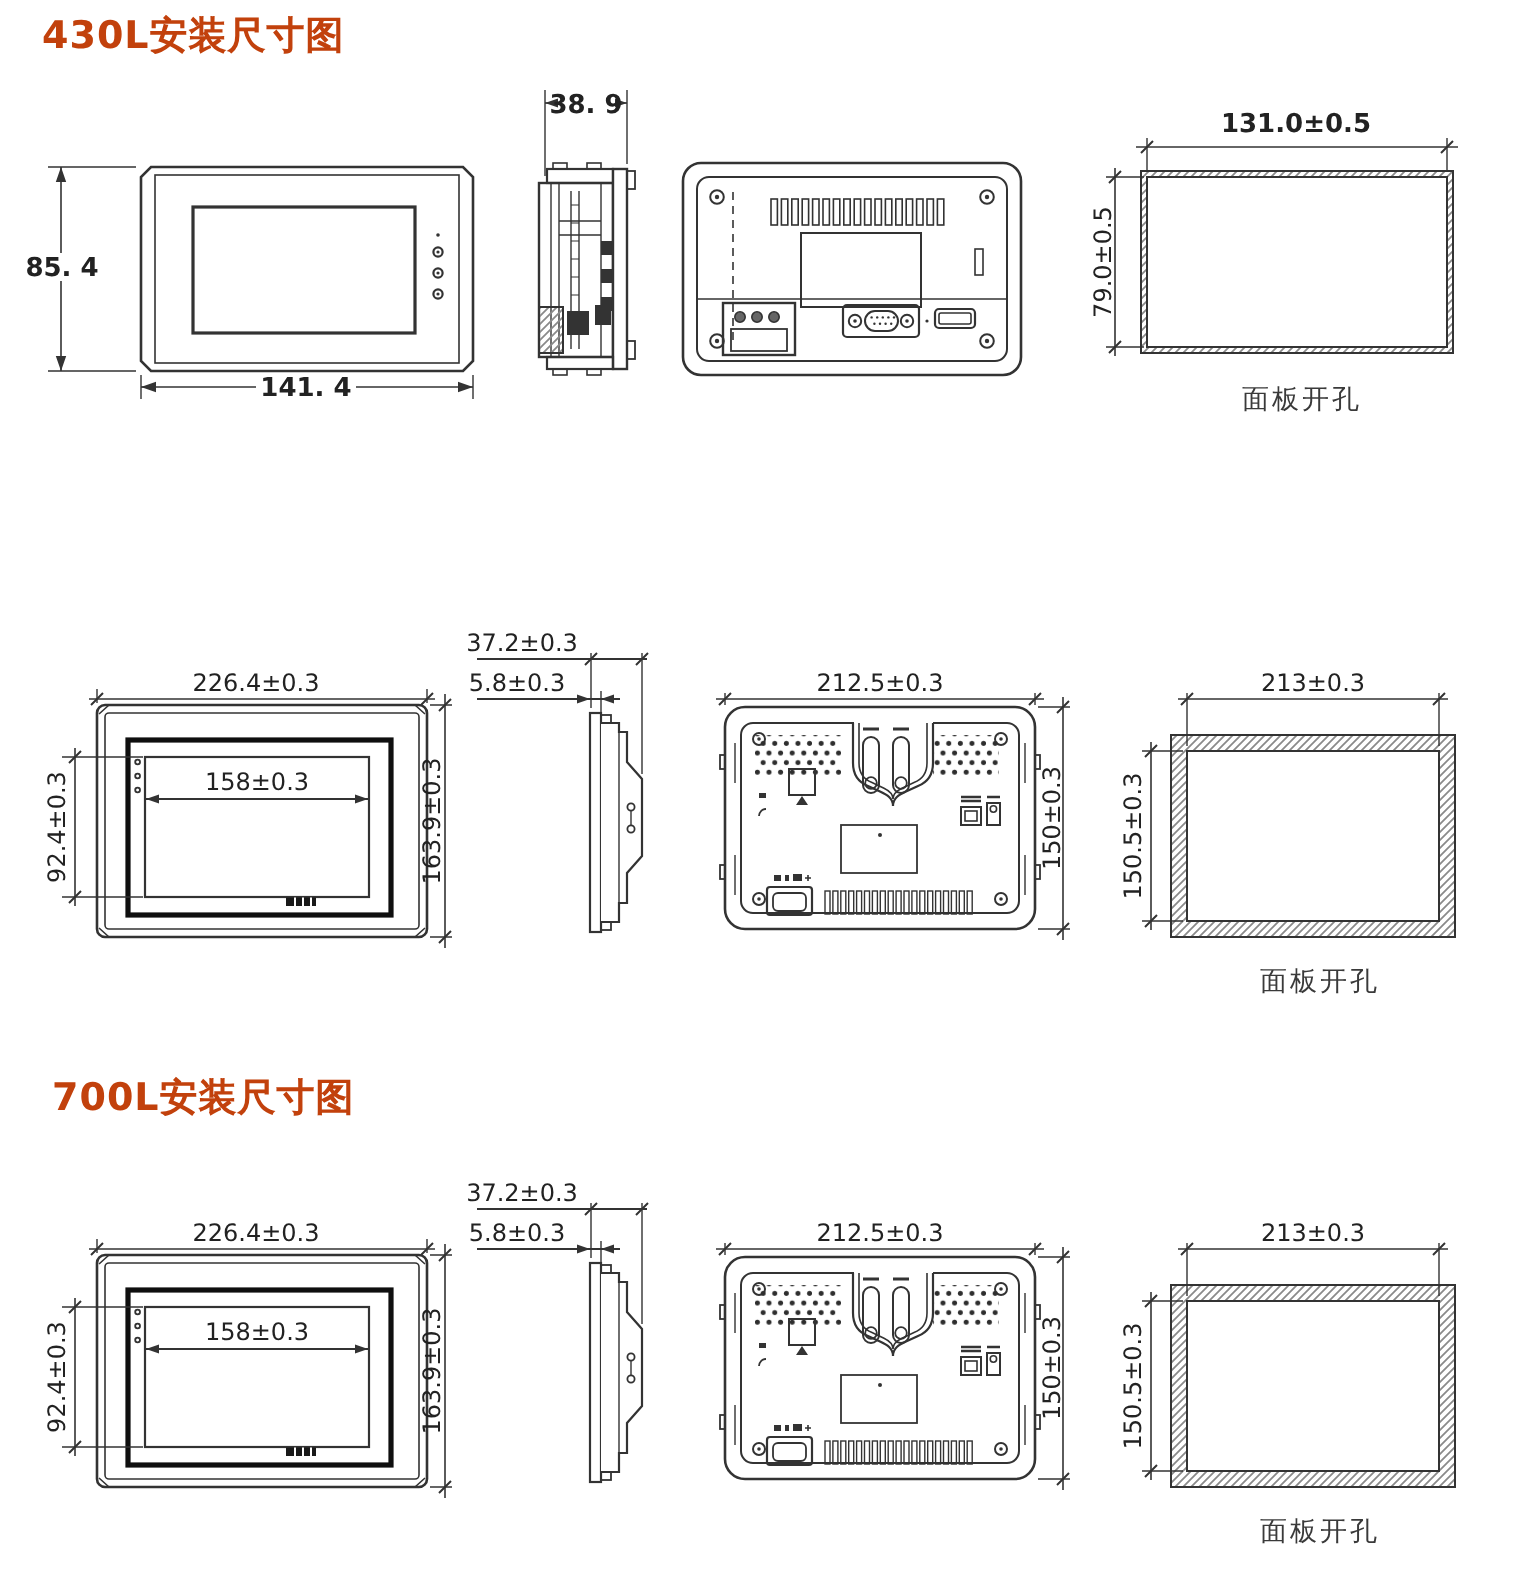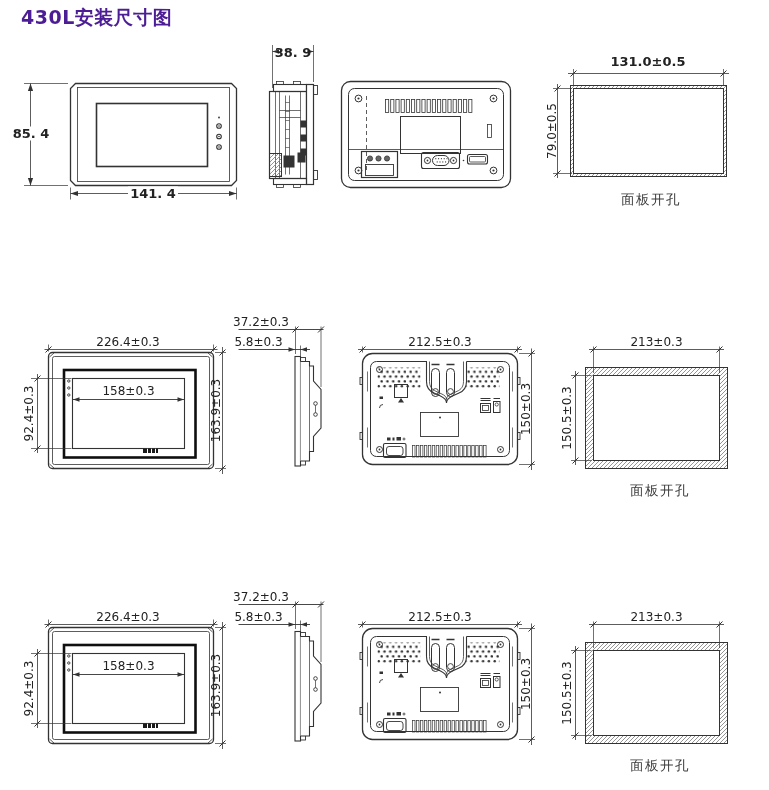--- a/index.html
+++ b/index.html
@@ -1,19 +1,19 @@
 <!DOCTYPE html>
 <html><head>
 <meta charset="utf-8">
 <style>
   html,body{margin:0;padding:0;background:#fff;}
   #stage{position:relative;width:769px;height:790px;background:#fff;overflow:hidden;
          font-family:"DejaVu Sans","Liberation Sans",sans-serif;}
   .layer{position:absolute;left:0;width:769px;display:block;}
-  .title{position:absolute;font-size:19px;font-weight:700;color:#4c1d95;
+  .title{position:absolute;font-size:19px;font-weight:700;color:#c2410c;
          letter-spacing:0.5px;white-space:nowrap;}
   svg text{font-family:"DejaVu Sans","Liberation Sans",sans-serif;fill:#222;stroke:none;}
   .dim{font-size:12px;}
   .dimb{font-size:13px;font-weight:700;}
   .dimlg{font-size:13px;font-weight:600;}
   .cap{font-size:13.5px;letter-spacing:1.5px;fill:#3a3a3a;}
 </style>
 </head>
 <body>
 
@@ -319,20 +319,21 @@
     <text class="dim" x="261" y="325.5" text-anchor="middle">37.2±0.3</text>
     <text class="dim" x="258.5" y="345.5" text-anchor="middle">5.8±0.3</text>
     <text class="dim" x="440" y="345.5" text-anchor="middle">212.5±0.3</text>
     <text class="dim" x="530" y="409" text-anchor="middle" transform="rotate(-90 530 409)">150±0.3</text>
     <text class="dim" x="656.5" y="345.5" text-anchor="middle">213±0.3</text>
     <text class="dim" x="570.5" y="418" text-anchor="middle" transform="rotate(-90 570.5 418)">150.5±0.3</text>
     <text class="cap" x="660" y="495" text-anchor="middle">面板开孔</text>
   </g>
 </svg>
 
+<div class="title" style="left:26px;top:536px">700L安装尺寸图</div>
 
 <svg class="layer" style="top:575px;height:205px" viewBox="0 300 769 205">
   <use href="#hmi700-front"></use>
   <use href="#hmi700-side"></use>
   <use href="#hmi700-back"></use>
   <use href="#hmi700-cutout"></use>
   <g>
     <text class="dim" x="128" y="345.5" text-anchor="middle">226.4±0.3</text>
     <text class="dim" x="220" y="410.5" text-anchor="middle" transform="rotate(-90 220 410.5)">163.9±0.3</text>
     <text class="dim" x="128.5" y="395" text-anchor="middle">158±0.3</text>

